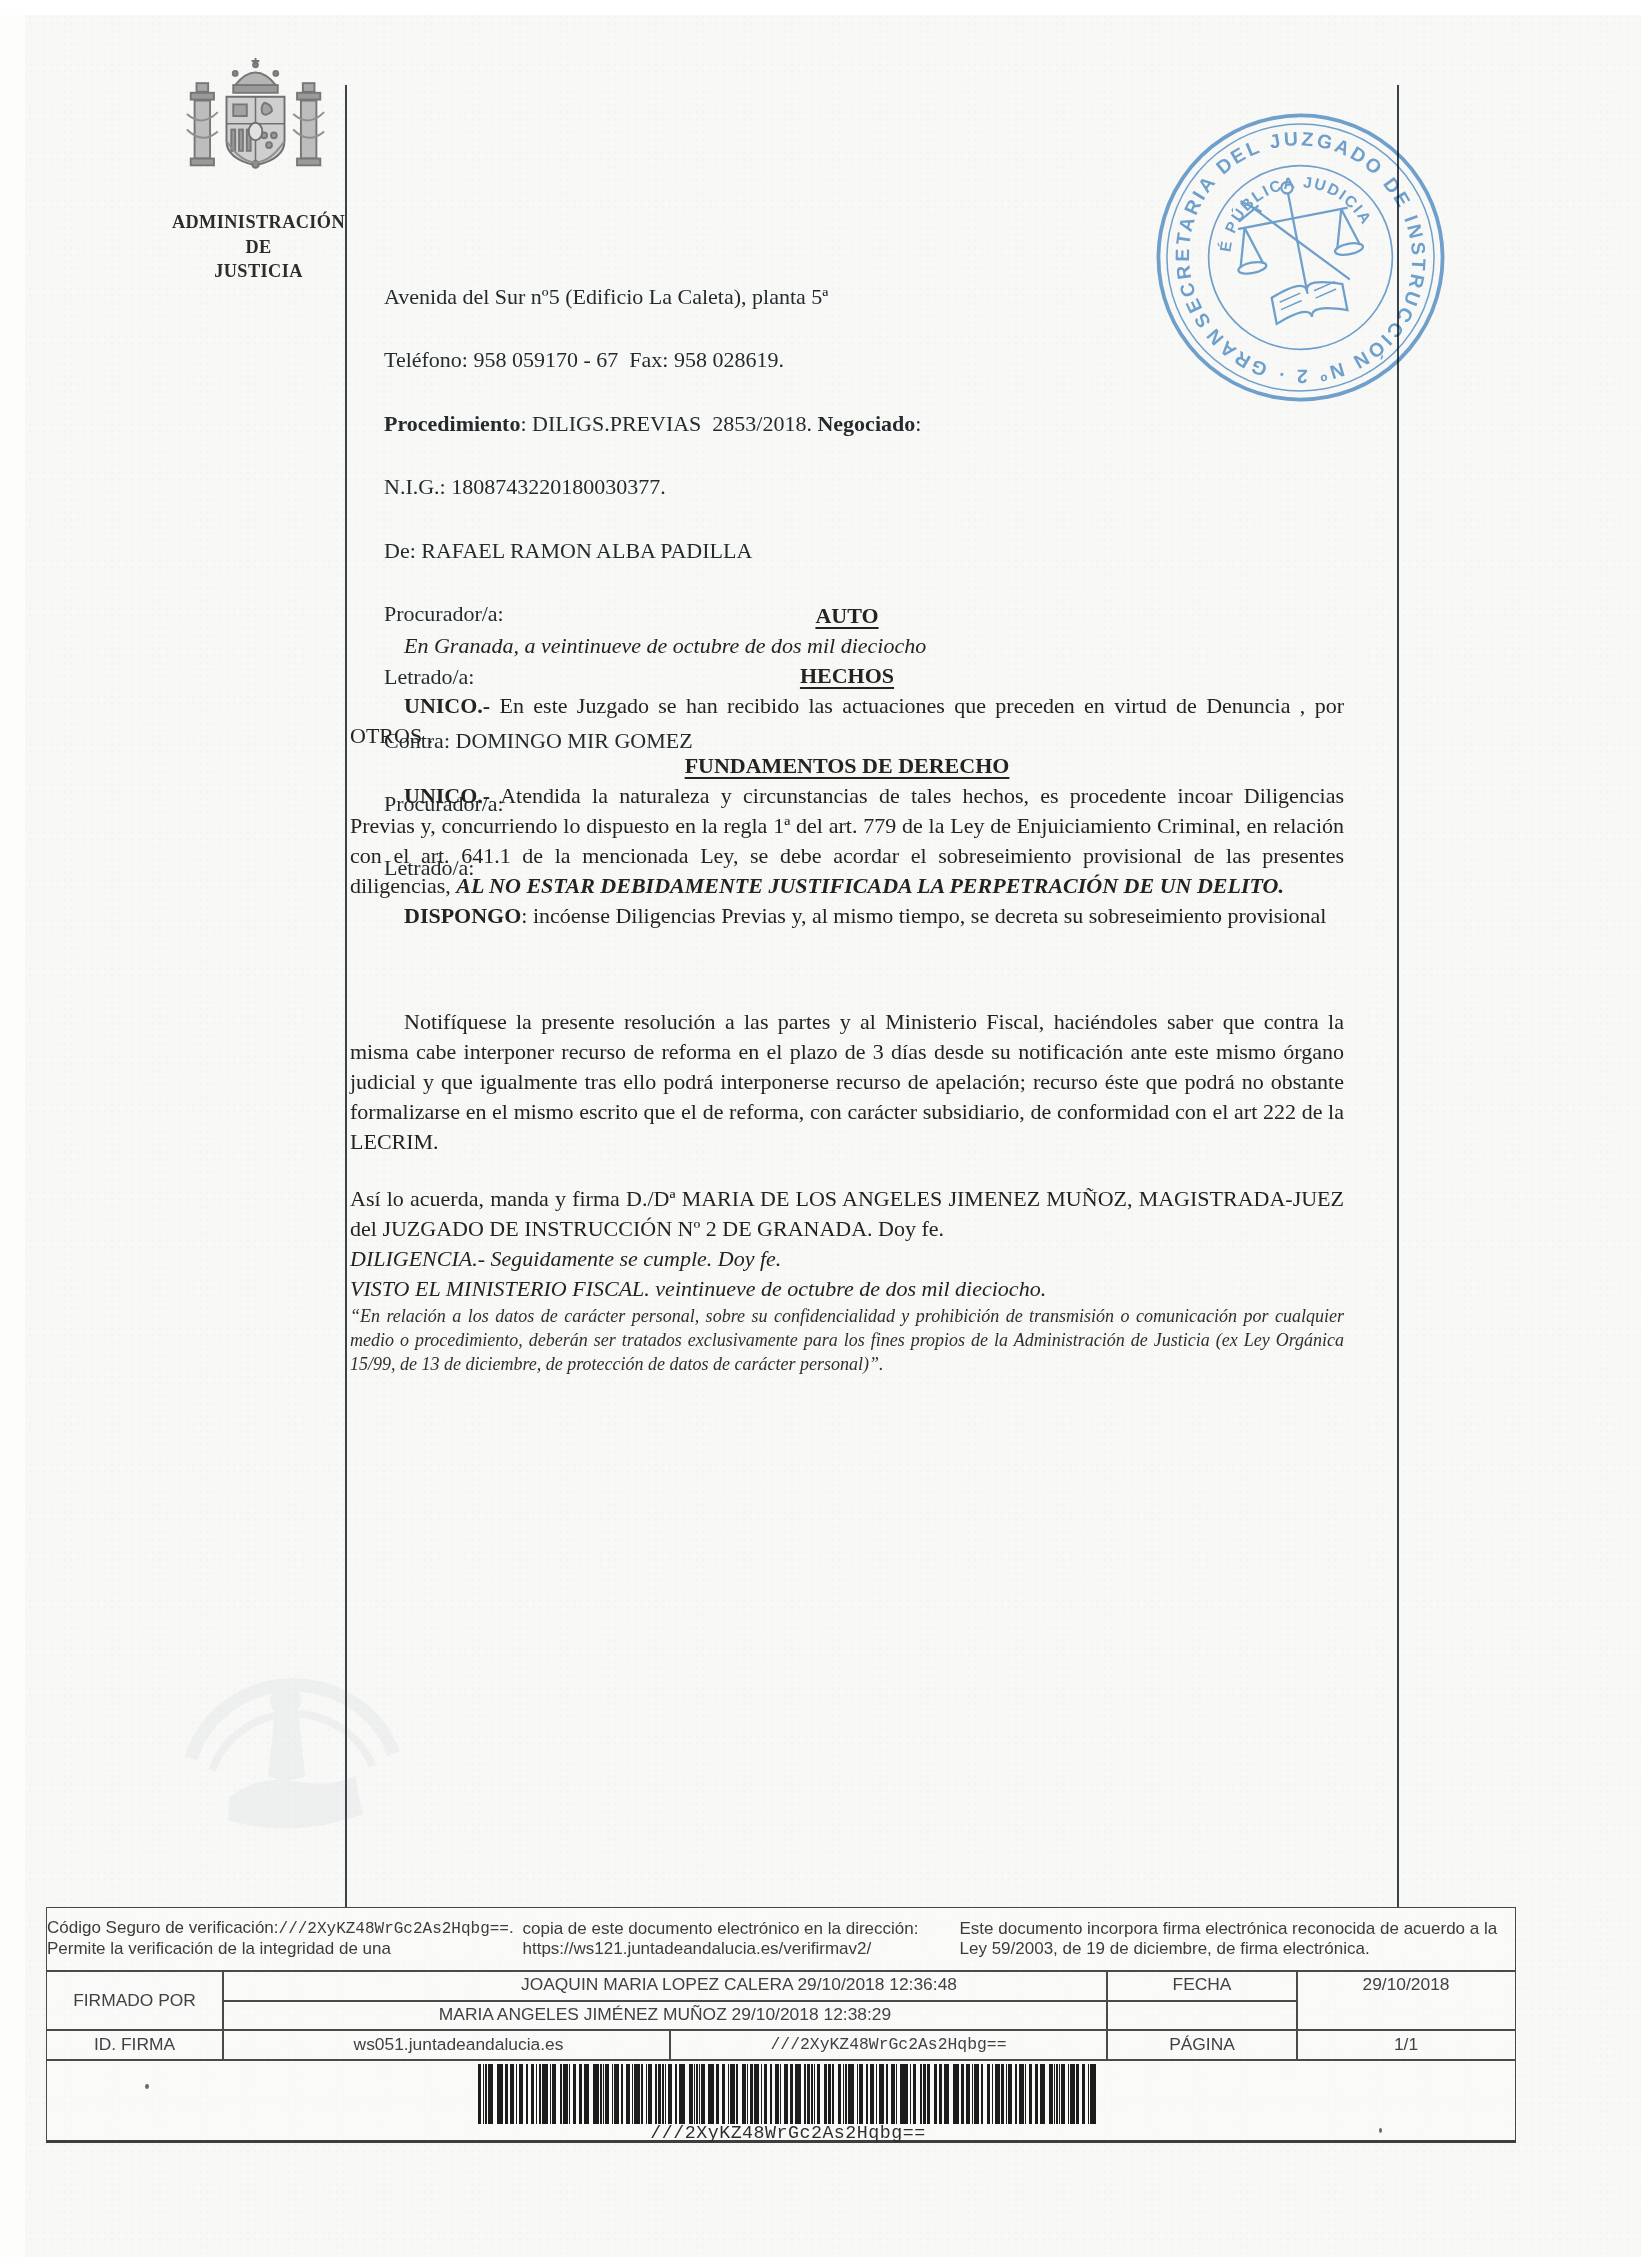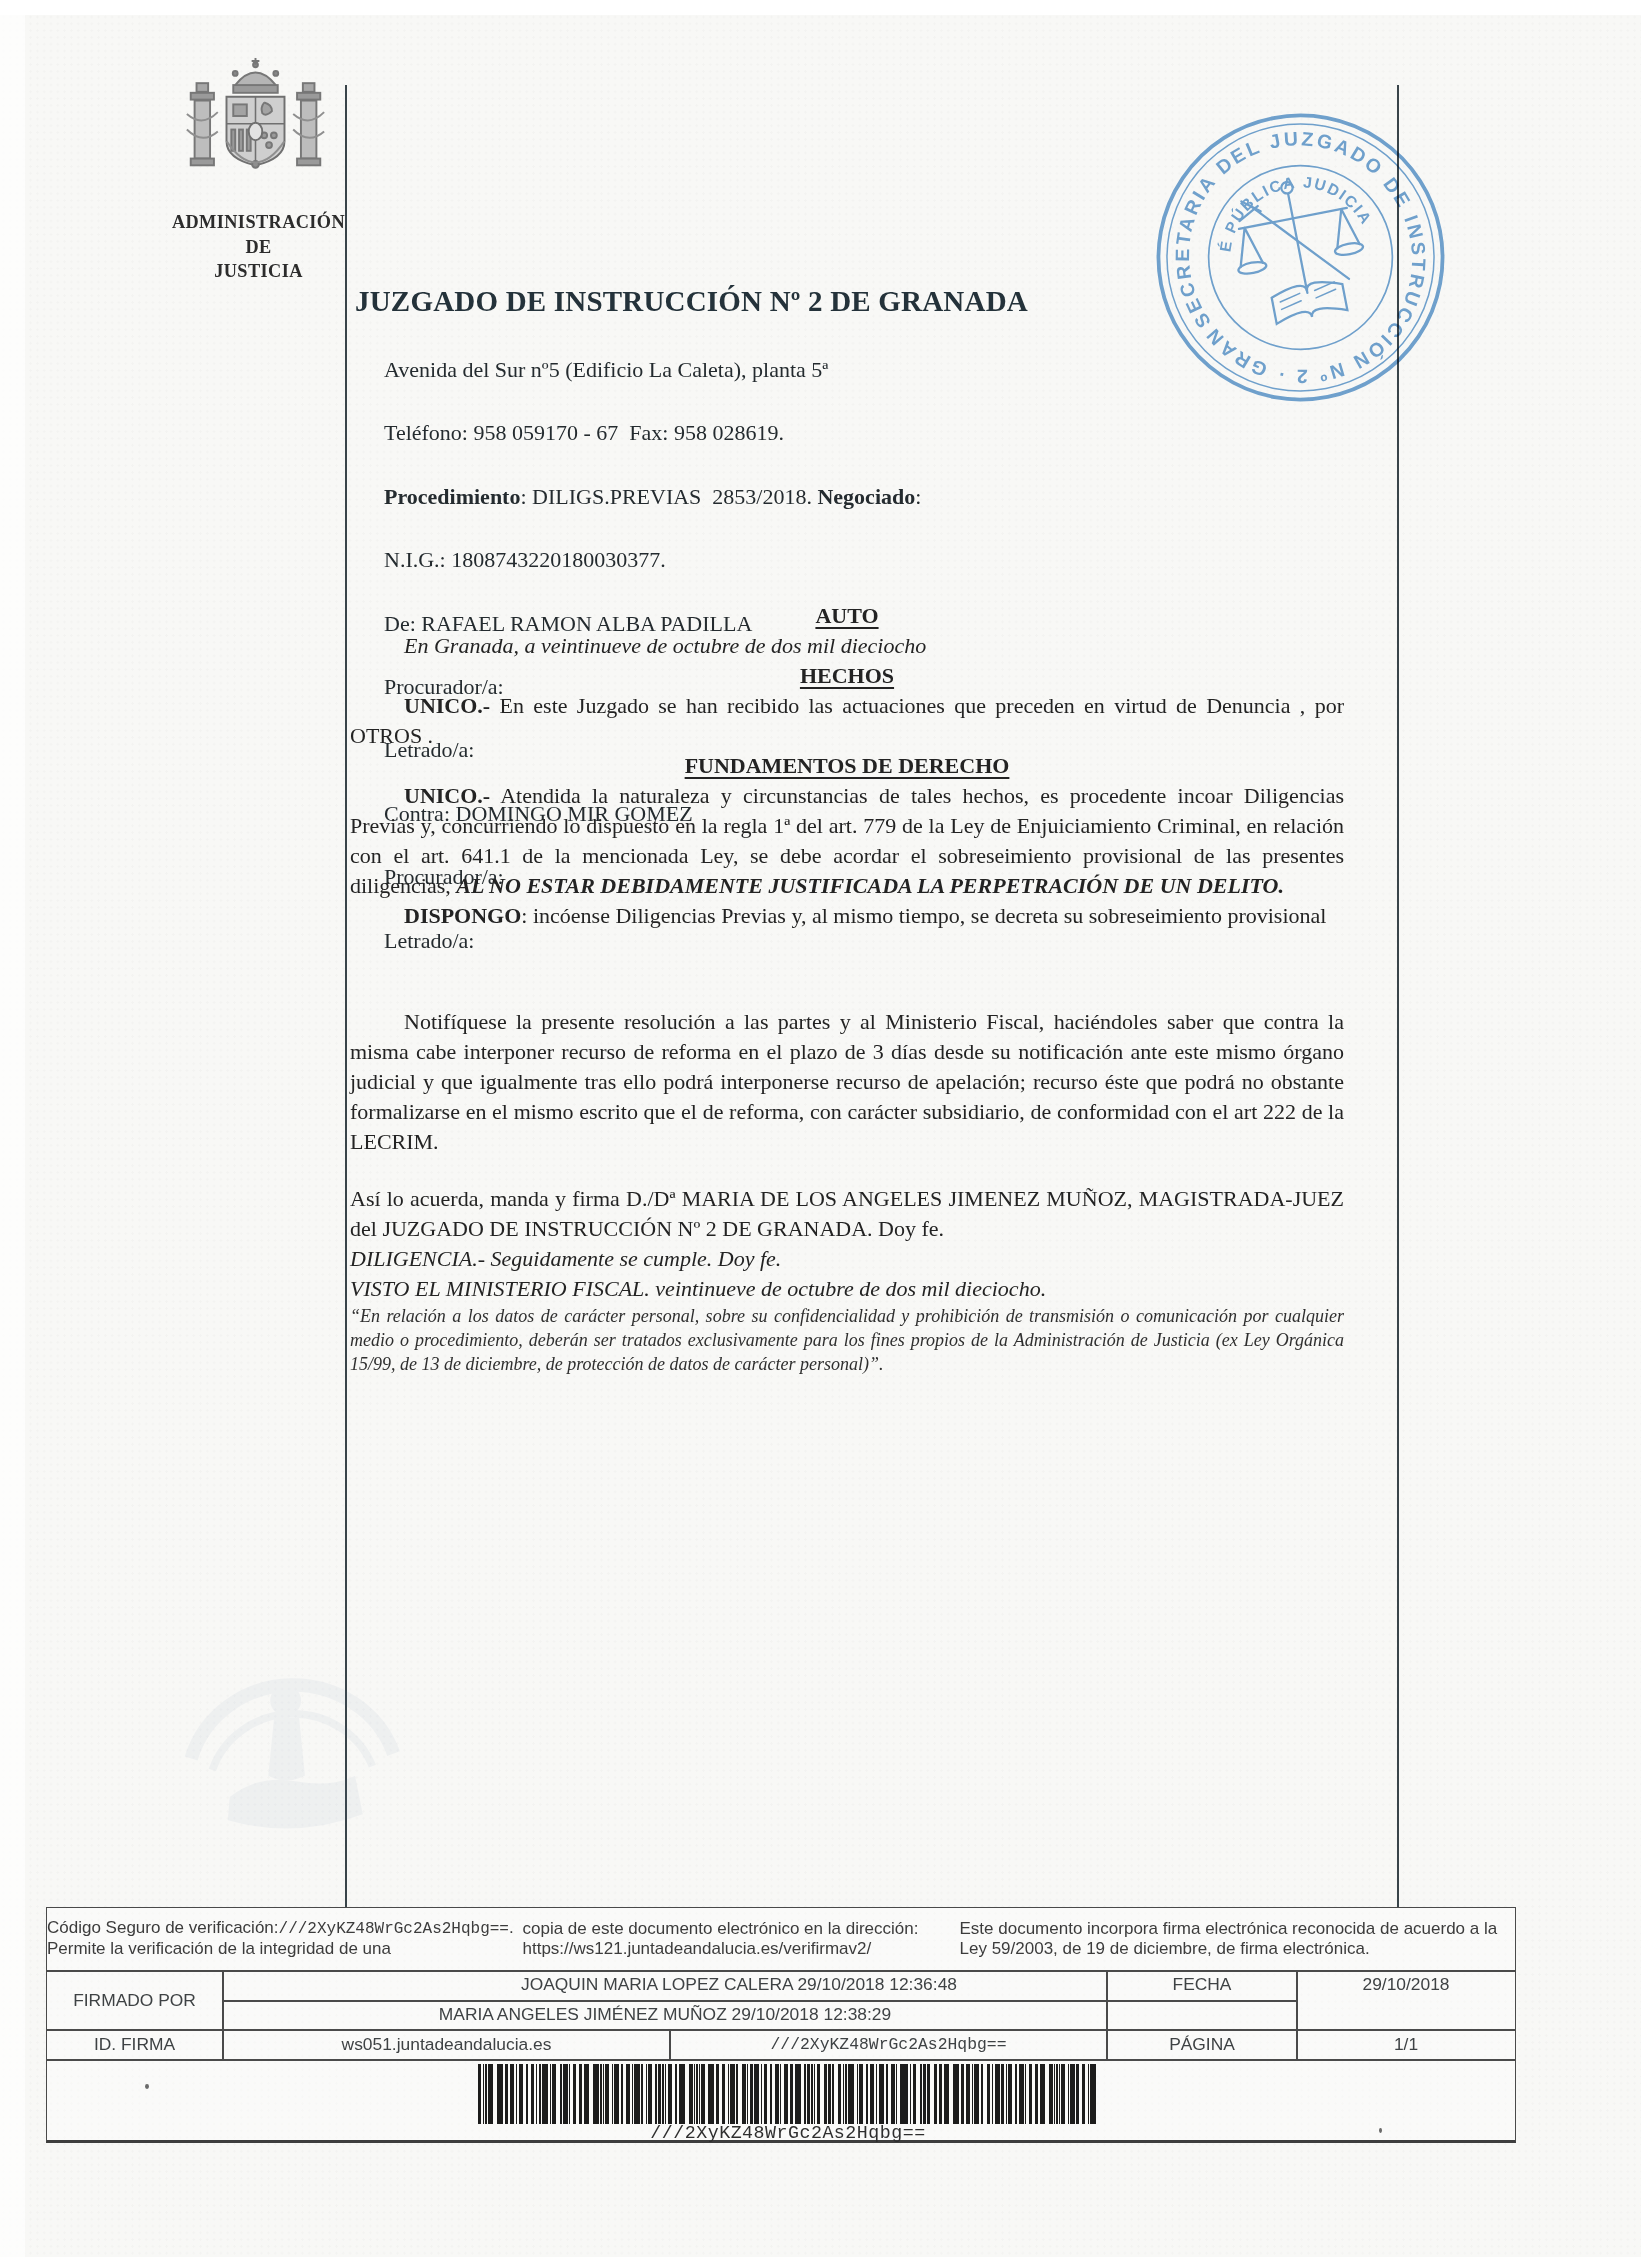--- a/index.html
+++ b/index.html
@@ -106,21 +106,20 @@
   <div class="admin-label">
     <div>ADMINISTRACIÓN</div>
     <div>DE</div>
     <div>JUSTICIA</div>
   </div>
 
   <div class="vsep" style="left:345px;top:85px;height:1822px;"></div>
   <div class="vsep" style="left:1397px;top:85px;height:1822px;"></div>
 
   <div class="hdr">
-    <div class="title">JUZGADO DE INSTRUCCIÓN Nº 2 DE GRANADA</div>
     <div class="line">Avenida del Sur nº5 (Edificio La Caleta), planta 5ª</div>
     <div class="line">Teléfono: 958 059170 - 67  Fax: 958 028619.</div>
     <div class="line"><b>Procedimiento</b><span>: DILIGS.PREVIAS  2853/2018. </span><b>Negociado</b><span>:</span></div>
     <div class="line">N.I.G.: 1808743220180030377.</div>
     <div class="line">De: RAFAEL RAMON ALBA PADILLA</div>
     <div class="line">Procurador/a:</div>
     <div class="line">Letrado/a:</div>
     <div class="line">Contra: DOMINGO MIR GOMEZ</div>
     <div class="line">Procurador/a:</div>
     <div class="line">Letrado/a:</div>
@@ -199,21 +198,21 @@
     <div class="vline" style="left:622px;top:121px;width:1.9px;height:32px;"></div>
     <div class="vline" style="left:1059px;top:62px;width:1.9px;height:91px;"></div>
     <div class="vline" style="left:1249px;top:62px;width:1.9px;height:91px;"></div>
 
     <div class="fcell" style="left:0;top:64px;width:175px;height:57px;">FIRMADO POR</div>
     <div class="fcell" style="left:177px;top:62px;width:1030px;height:30px;">JOAQUIN MARIA LOPEZ CALERA 29/10/2018 12:36:48</div>
     <div class="fcell" style="left:177px;top:92px;width:882px;height:29px;">MARIA ANGELES JIMÉNEZ MUÑOZ 29/10/2018 12:38:29</div>
     <div class="fcell" style="left:1061px;top:62px;width:188px;height:30px;">FECHA</div>
     <div class="fcell" style="left:1251px;top:62px;width:216px;height:30px;">29/10/2018</div>
     <div class="fcell" style="left:0;top:123px;width:175px;height:28px;">ID. FIRMA</div>
-    <div class="fcell" style="left:177px;top:123px;width:445px;height:28px;">ws051.juntadeandalucia.es</div>
+    <div class="fcell" style="left:177px;top:123px;width:445px;height:28px;padding-left:12px;">ws051.juntadeandalucia.es</div>
     <div class="fcell mono" style="left:624px;top:123px;width:435px;height:28px;font-size:16.4px;">///2XyKZ48WrGc2As2Hqbg==</div>
     <div class="fcell" style="left:1061px;top:123px;width:188px;height:28px;">PÁGINA</div>
     <div class="fcell" style="left:1251px;top:123px;width:216px;height:28px;">1/1</div>
 
     <div class="barcode"></div>
     <div class="bcaption">///2XyKZ48WrGc2As2Hqbg==</div>
   </div>
 
   <div class="speck" style="left:145px;top:2084px;width:3.9px;height:4.8px;"></div>
   <div class="speck" style="left:1379px;top:2128px;width:2.9px;height:4.8px;"></div>

